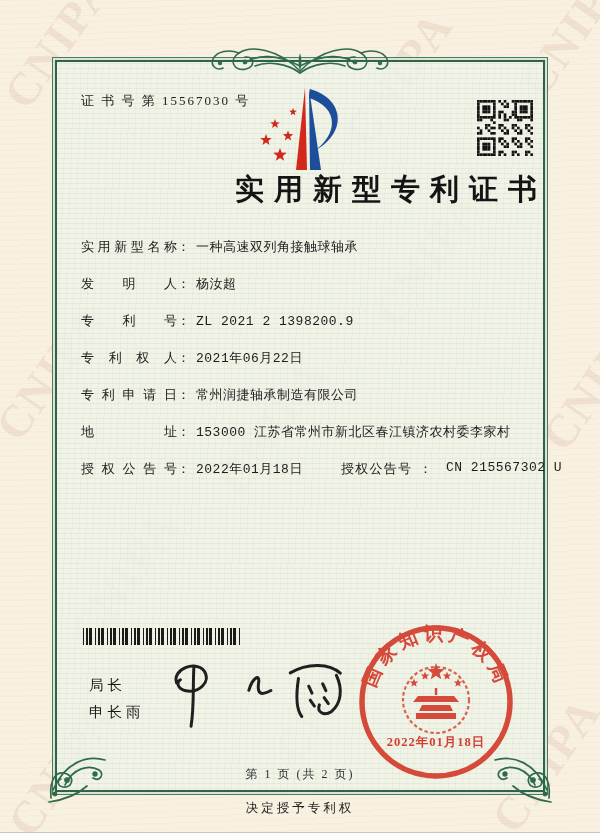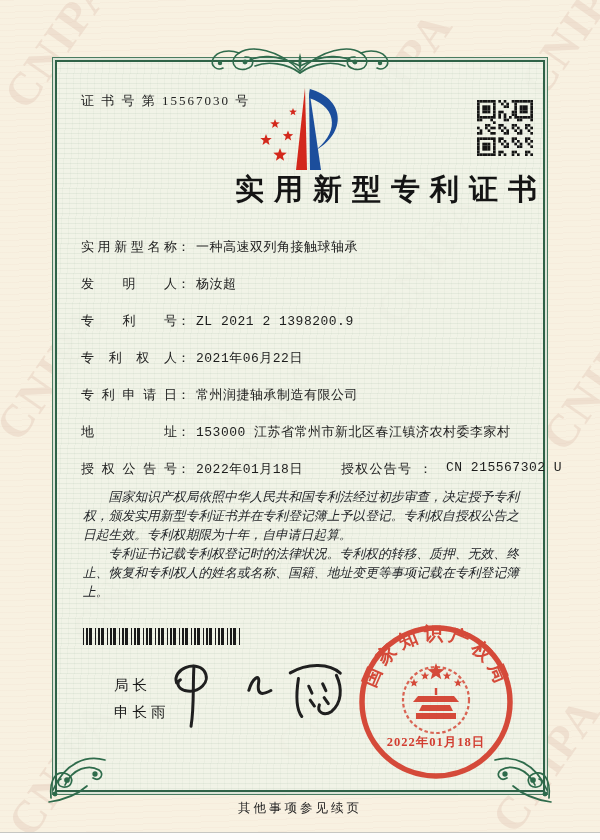--- a/index.html
+++ b/index.html
@@ -73,21 +73,21 @@
     font-size:12.8px;line-height:19px;text-align:justify;
     font-style:italic;color:#23262a;
   }
   .paras p{margin:0;text-indent:2em;}
 
   .barcode{position:absolute;left:30px;top:570px;width:160px;height:17px;}
 
   .signer{
     position:absolute;left:36px;top:614px;
     font-family:"Liberation Sans","DejaVu Sans",sans-serif;
-    font-size:14.5px;letter-spacing:4px;line-height:27px;color:#1b1b1b;margin-left:25px;
+    font-size:14.5px;letter-spacing:4px;line-height:27px;color:#1b1b1b;
   }
   .signature{position:absolute;left:100px;top:592px;width:210px;height:90px;transform:rotate(-2deg);}
 
   .seal{position:absolute;left:303px;top:564px;width:160px;height:160px;opacity:0.9;mix-blend-mode:multiply;}
 
   .page-info{
     position:absolute;left:0;right:0;top:708px;text-align:center;
     font-size:12px;letter-spacing:2px;color:#2c2f31;
   }
 
@@ -410,24 +410,20 @@
           <span class="colon">：</span>
         <span class="fvalue">2022年01月18日</span>
         <span class="grant-right">
           <span class="flabel">授权公告号</span>
             <span class="colon">：</span>
           <span class="fvalue">CN 215567302 U</span>
         </span>
       </div>
     </div>
 
-    <div class="paras">
-      <p>国家知识产权局依照中华人民共和国专利法经过初步审查，决定授予专利权，颁发实用新型专利证书并在专利登记簿上予以登记。专利权自授权公告之日起生效。专利权期限为十年，自申请日起算。</p>
-      <p>专利证书记载专利权登记时的法律状况。专利权的转移、质押、无效、终止、恢复和专利权人的姓名或名称、国籍、地址变更等事项记载在专利登记簿上。</p>
-    </div>
 
     <svg class="barcode" id="barcode" viewBox="0 0 160 17">
         <rect x="0" y="0" width="1" height="17" fill="#1a1a1a"></rect>
         <rect x="3" y="0" width="2" height="17" fill="#1a1a1a"></rect>
         <rect x="6" y="0" width="3" height="17" fill="#1a1a1a"></rect>
         <rect x="12" y="0" width="1" height="17" fill="#1a1a1a"></rect>
         <rect x="15" y="0" width="2" height="17" fill="#1a1a1a"></rect>
         <rect x="18" y="0" width="3" height="17" fill="#1a1a1a"></rect>
         <rect x="24" y="0" width="1" height="17" fill="#1a1a1a"></rect>
         <rect x="27" y="0" width="2" height="17" fill="#1a1a1a"></rect>
@@ -501,17 +497,18 @@
         <polygon points="102.0,56.5 103.1,59.5 106.3,59.6 103.8,61.6 104.6,64.6 102.0,62.9 99.4,64.6 100.2,61.6 97.7,59.6 100.9,59.5"></polygon>
         <polygon points="62,74 98,74 103,80 57,80"></polygon>
         <polygon points="66,83 94,83 97,89 63,89"></polygon>
         <rect x="60" y="91" width="40" height="6"></rect>
         <rect x="78.8" y="66" width="2.4" height="7"></rect>
       </g>
       <circle cx="80" cy="78" r="33" fill="none" stroke="#d23726" stroke-width="2.2" stroke-dasharray="3.5,2.5" opacity="0.85"></circle>
       <text x="80" y="124" text-anchor="middle" font-size="12.5" font-weight="bold" fill="#cf2a1d" letter-spacing="1" font-family="'Liberation Serif',serif">2022年01月18日</text>
     </svg>
 
+    <div class="page-info">第 1 页 (共 2 页)</div>
   </div>
 </div>
 
-<div class="cont-note">其他事项参见续页</div>
+<div class="cont-note">决定授予专利权</div>
 <div class="page-edge"></div>
 
 </body></html>

